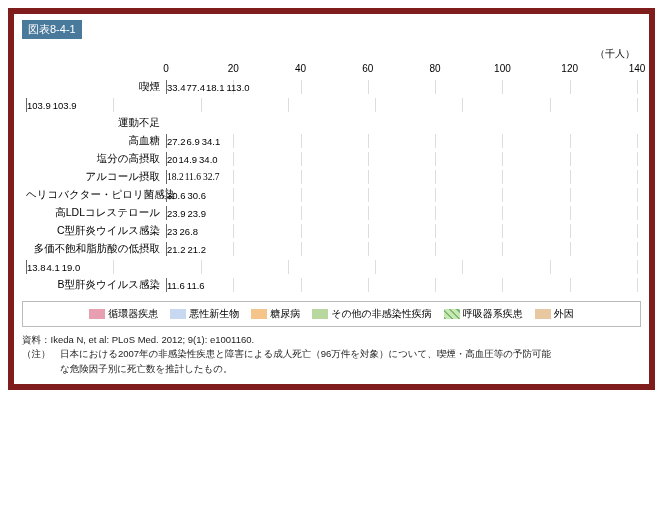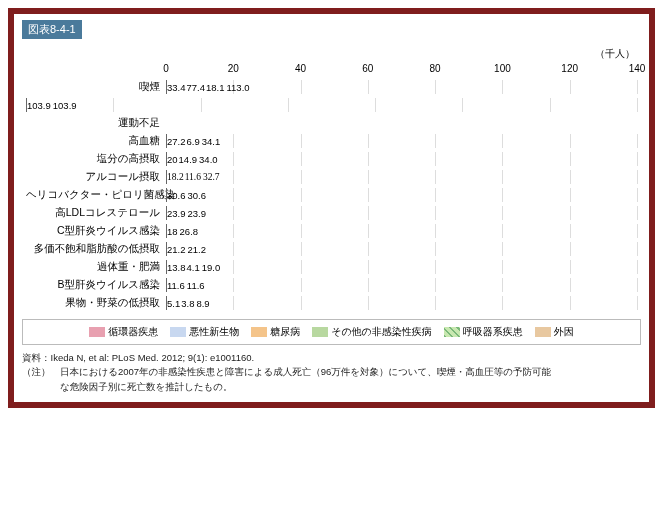--- a/index.html
+++ b/index.html
@@ -296,21 +296,21 @@
               <div style="position: absolute; top: 0px; bottom: 0px; left: 14.2857%; width: 1px; background: rgb(221, 221, 221);"></div>
               <div style="position: absolute; top: 0px; bottom: 0px; left: 28.5714%; width: 1px; background: rgb(221, 221, 221);"></div>
               <div style="position: absolute; top: 0px; bottom: 0px; left: 42.8571%; width: 1px; background: rgb(221, 221, 221);"></div>
               <div style="position: absolute; top: 0px; bottom: 0px; left: 57.1429%; width: 1px; background: rgb(221, 221, 221);"></div>
               <div style="position: absolute; top: 0px; bottom: 0px; left: 71.4286%; width: 1px; background: rgb(221, 221, 221);"></div>
               <div style="position: absolute; top: 0px; bottom: 0px; left: 85.7143%; width: 1px; background: rgb(221, 221, 221);"></div>
               <div style="position: absolute; top: 0px; bottom: 0px; left: 100%; width: 1px; background: rgb(221, 221, 221);"></div>
             </div>
             <div style="display: flex; align-items: center; height: 14px; position: relative; z-index: 1;">
               <div style="background-color: rgb(184, 204, 228); height: 14px; width: 16.4286%; display: inline-block;"></div>
-              <span style="font-size: 9.5px; margin-left: 1px; white-space: nowrap;">18</span>
+              <span style="font-size: 9.5px; margin-left: 1px; white-space: nowrap;">23</span>
               <span style="font-size: 9.5px; margin-left: 2px; white-space: nowrap;">26.8</span>
             </div>
           </div>
         </div>
         <div class="bar-row">
           <div class="bar-label">多価不飽和脂肪酸の低摂取</div>
           <div style="flex: 1 1 0%; display: flex; align-items: center; position: relative;">
             <div style="position: absolute; inset: 0px; pointer-events: none;">
               <div style="position: absolute; top: 0px; bottom: 0px; left: 0%; width: 1px; background: rgb(102, 102, 102);"></div>
               <div style="position: absolute; top: 0px; bottom: 0px; left: 14.2857%; width: 1px; background: rgb(221, 221, 221);"></div>
@@ -322,21 +322,20 @@
               <div style="position: absolute; top: 0px; bottom: 0px; left: 100%; width: 1px; background: rgb(221, 221, 221);"></div>
             </div>
             <div style="display: flex; align-items: center; height: 14px; position: relative; z-index: 1;">
               <div style="background-color: rgb(232, 160, 176); height: 14px; width: 15.1429%; display: inline-block;"></div>
               <span style="font-size: 9.5px; margin-left: 1px; white-space: nowrap;">21.2</span>
               <span style="font-size: 9.5px; margin-left: 2px; white-space: nowrap;">21.2</span>
             </div>
           </div>
         </div>
         <div class="bar-row">
-          <div class="bar-label">過体重・肥満</div>
           <div style="flex: 1 1 0%; display: flex; align-items: center; position: relative;">
             <div style="position: absolute; inset: 0px; pointer-events: none;">
               <div style="position: absolute; top: 0px; bottom: 0px; left: 0%; width: 1px; background: rgb(102, 102, 102);"></div>
               <div style="position: absolute; top: 0px; bottom: 0px; left: 14.2857%; width: 1px; background: rgb(221, 221, 221);"></div>
               <div style="position: absolute; top: 0px; bottom: 0px; left: 28.5714%; width: 1px; background: rgb(221, 221, 221);"></div>
               <div style="position: absolute; top: 0px; bottom: 0px; left: 42.8571%; width: 1px; background: rgb(221, 221, 221);"></div>
               <div style="position: absolute; top: 0px; bottom: 0px; left: 57.1429%; width: 1px; background: rgb(221, 221, 221);"></div>
               <div style="position: absolute; top: 0px; bottom: 0px; left: 71.4286%; width: 1px; background: rgb(221, 221, 221);"></div>
               <div style="position: absolute; top: 0px; bottom: 0px; left: 85.7143%; width: 1px; background: rgb(221, 221, 221);"></div>
               <div style="position: absolute; top: 0px; bottom: 0px; left: 100%; width: 1px; background: rgb(221, 221, 221);"></div>
@@ -364,42 +363,20 @@
               <div style="position: absolute; top: 0px; bottom: 0px; left: 85.7143%; width: 1px; background: rgb(221, 221, 221);"></div>
               <div style="position: absolute; top: 0px; bottom: 0px; left: 100%; width: 1px; background: rgb(221, 221, 221);"></div>
             </div>
             <div style="display: flex; align-items: center; height: 14px; position: relative; z-index: 1;">
               <div style="background-color: rgb(184, 204, 228); height: 14px; width: 8.28571%; display: inline-block;"></div>
               <span style="font-size: 9.5px; margin-left: 1px; white-space: nowrap;">11.6</span>
               <span style="font-size: 9.5px; margin-left: 2px; white-space: nowrap;">11.6</span>
             </div>
           </div>
         </div>
-        <div class="bar-row">
-          <div class="bar-label">果物・野菜の低摂取</div>
-          <div style="flex: 1 1 0%; display: flex; align-items: center; position: relative;">
-            <div style="position: absolute; inset: 0px; pointer-events: none;">
-              <div style="position: absolute; top: 0px; bottom: 0px; left: 0%; width: 1px; background: rgb(102, 102, 102);"></div>
-              <div style="position: absolute; top: 0px; bottom: 0px; left: 14.2857%; width: 1px; background: rgb(221, 221, 221);"></div>
-              <div style="position: absolute; top: 0px; bottom: 0px; left: 28.5714%; width: 1px; background: rgb(221, 221, 221);"></div>
-              <div style="position: absolute; top: 0px; bottom: 0px; left: 42.8571%; width: 1px; background: rgb(221, 221, 221);"></div>
-              <div style="position: absolute; top: 0px; bottom: 0px; left: 57.1429%; width: 1px; background: rgb(221, 221, 221);"></div>
-              <div style="position: absolute; top: 0px; bottom: 0px; left: 71.4286%; width: 1px; background: rgb(221, 221, 221);"></div>
-              <div style="position: absolute; top: 0px; bottom: 0px; left: 85.7143%; width: 1px; background: rgb(221, 221, 221);"></div>
-              <div style="position: absolute; top: 0px; bottom: 0px; left: 100%; width: 1px; background: rgb(221, 221, 221);"></div>
-            </div>
-            <div style="display: flex; align-items: center; height: 14px; position: relative; z-index: 1;">
-              <div style="background-color: rgb(232, 160, 176); height: 14px; width: 3.64286%; display: inline-block;"></div>
-              <span style="font-size: 9.5px; margin-left: 1px; white-space: nowrap;">5.1</span>
-              <div style="background-color: rgb(184, 204, 228); height: 14px; width: 2.71429%; display: inline-block;"></div>
-              <span style="font-size: 9.5px; margin-left: 1px; white-space: nowrap;">3.8</span>
-              <span style="font-size: 9.5px; margin-left: 2px; white-space: nowrap;">8.9</span>
-            </div>
-          </div>
-        </div>
       </div>
   </div>
 
   <div class="legend-area">
     <div class="legend-item">
       <span class="legend-color c-cardiovascular"></span>
       <span>循環器疾患</span>
     </div>
     <div class="legend-item">
       <span class="legend-color c-malignant-plain"></span>

